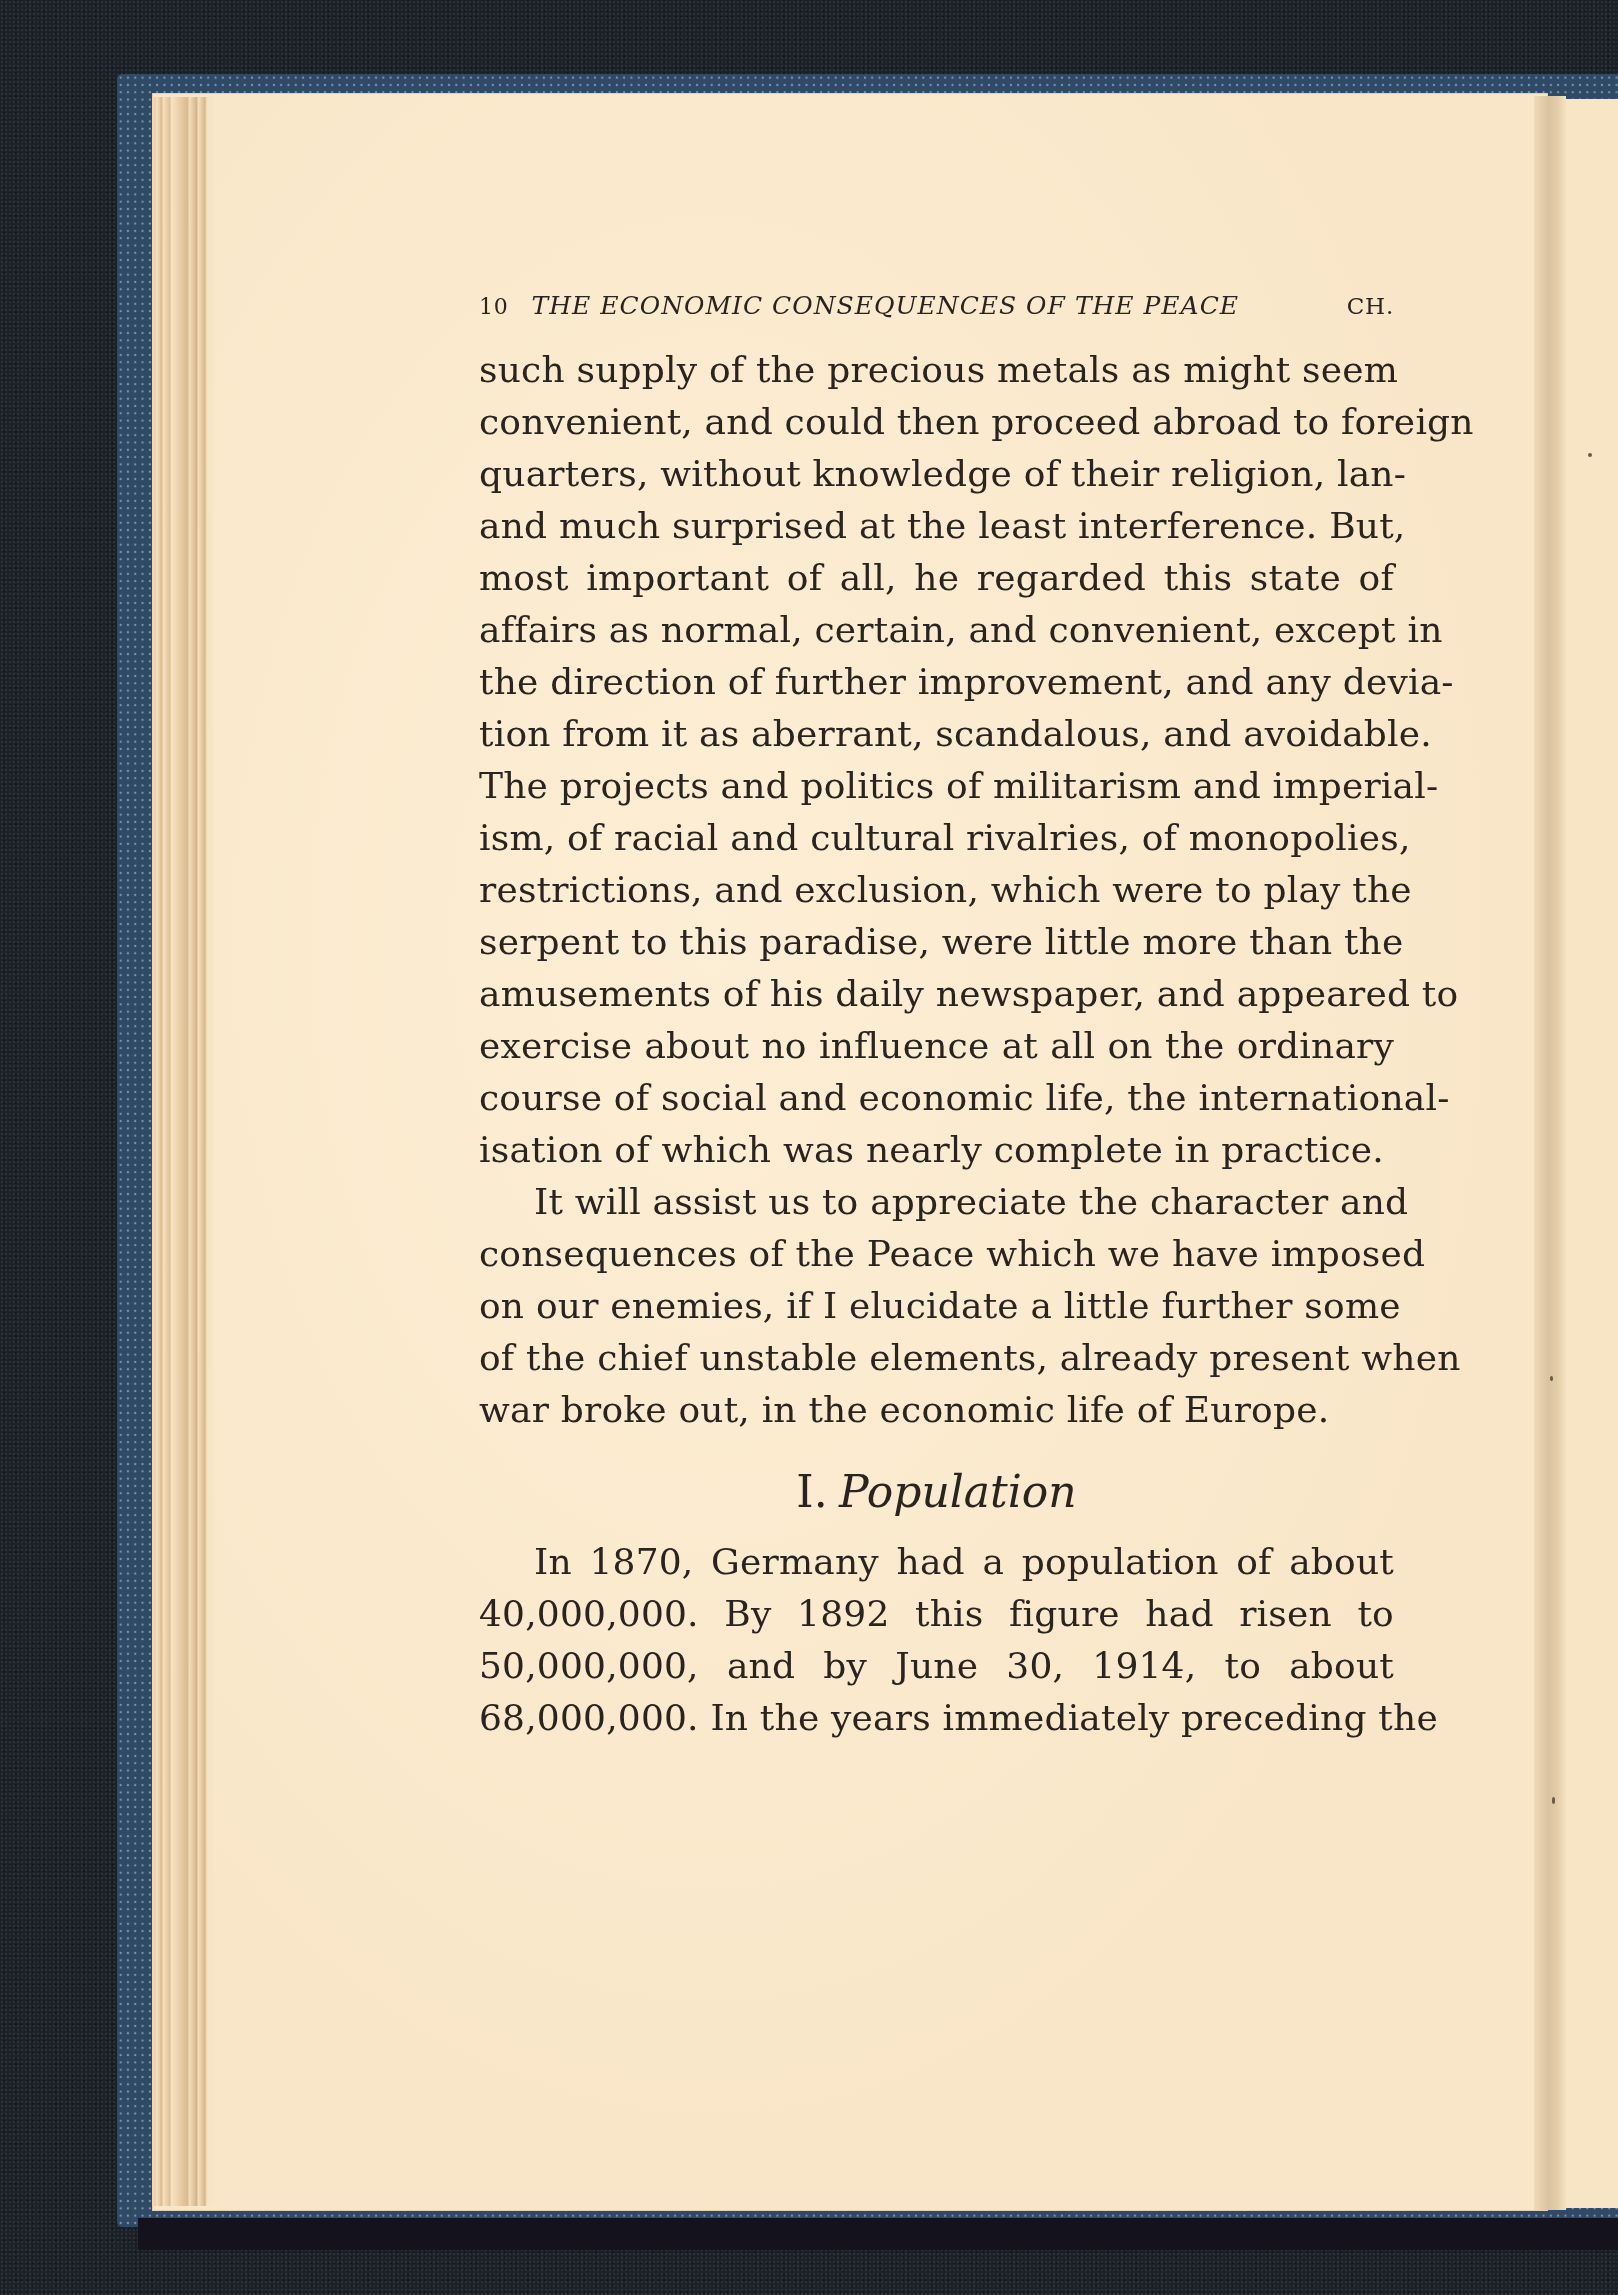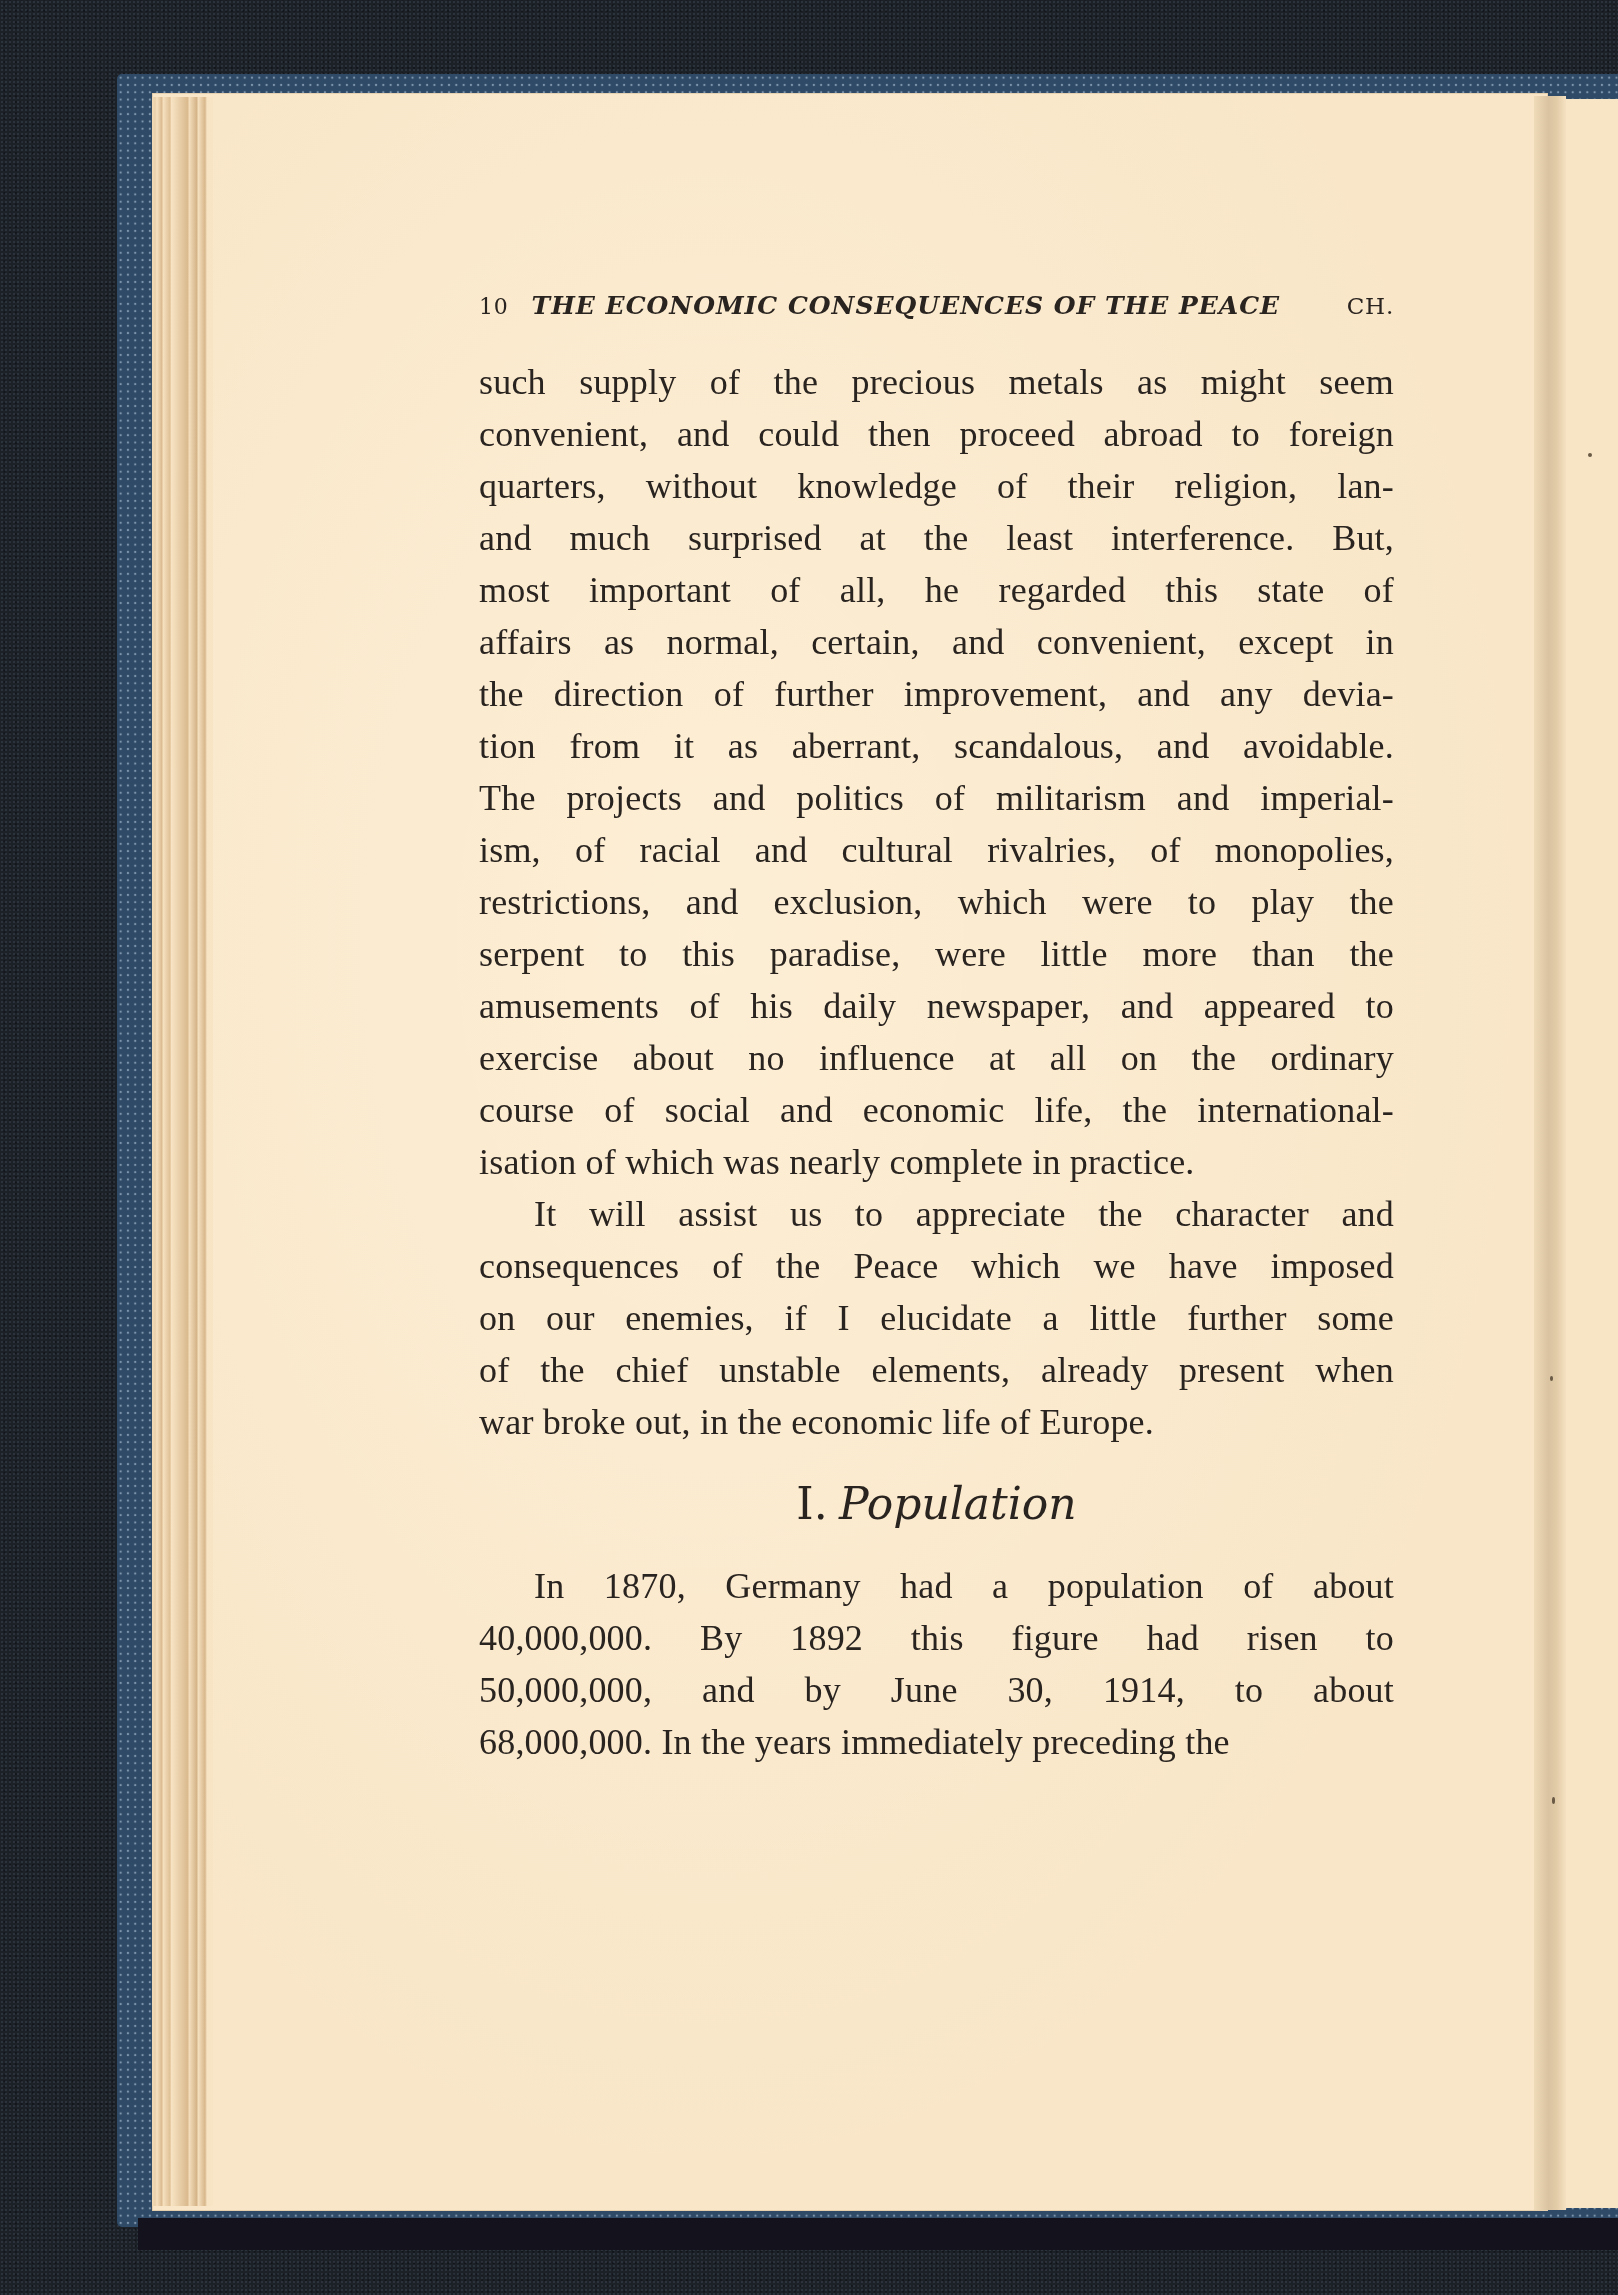--- a/index.html
+++ b/index.html
@@ -102,21 +102,20 @@
     }
     .running-head .folio {
       font-size: 22px;
       letter-spacing: 0.8px;
     }
     .running-head .title {
       font-style: italic;
       flex: 1;
       margin-left: 23px;
       letter-spacing: 1px;
-      font-weight: bold;
     }
     .running-head .chapter {
       font-size: 23px;
       letter-spacing: 0.8px;
     }
     .line {
       font-size: 36px;
       line-height: 52px;
       height: 52px;
       white-space: nowrap;
@@ -124,22 +123,21 @@
       text-align-last: justify;
       letter-spacing: 0.2px;
     }
     .line.last {
       text-align-last: left;
     }
     .line.indent {
       padding-left: 55px;
     }
     .body-lines {
-      margin-top: 16px;
-      font-family: Liberation Serif, serif;
+      margin-top: 4px;
     }
     .section-heading {
       text-align: center;
       font-size: 44px;
       height: 81px;
       line-height: 81px;
       margin-top: 14.6px;
       margin-bottom: 0;
     }
     .section-heading .numeral {

